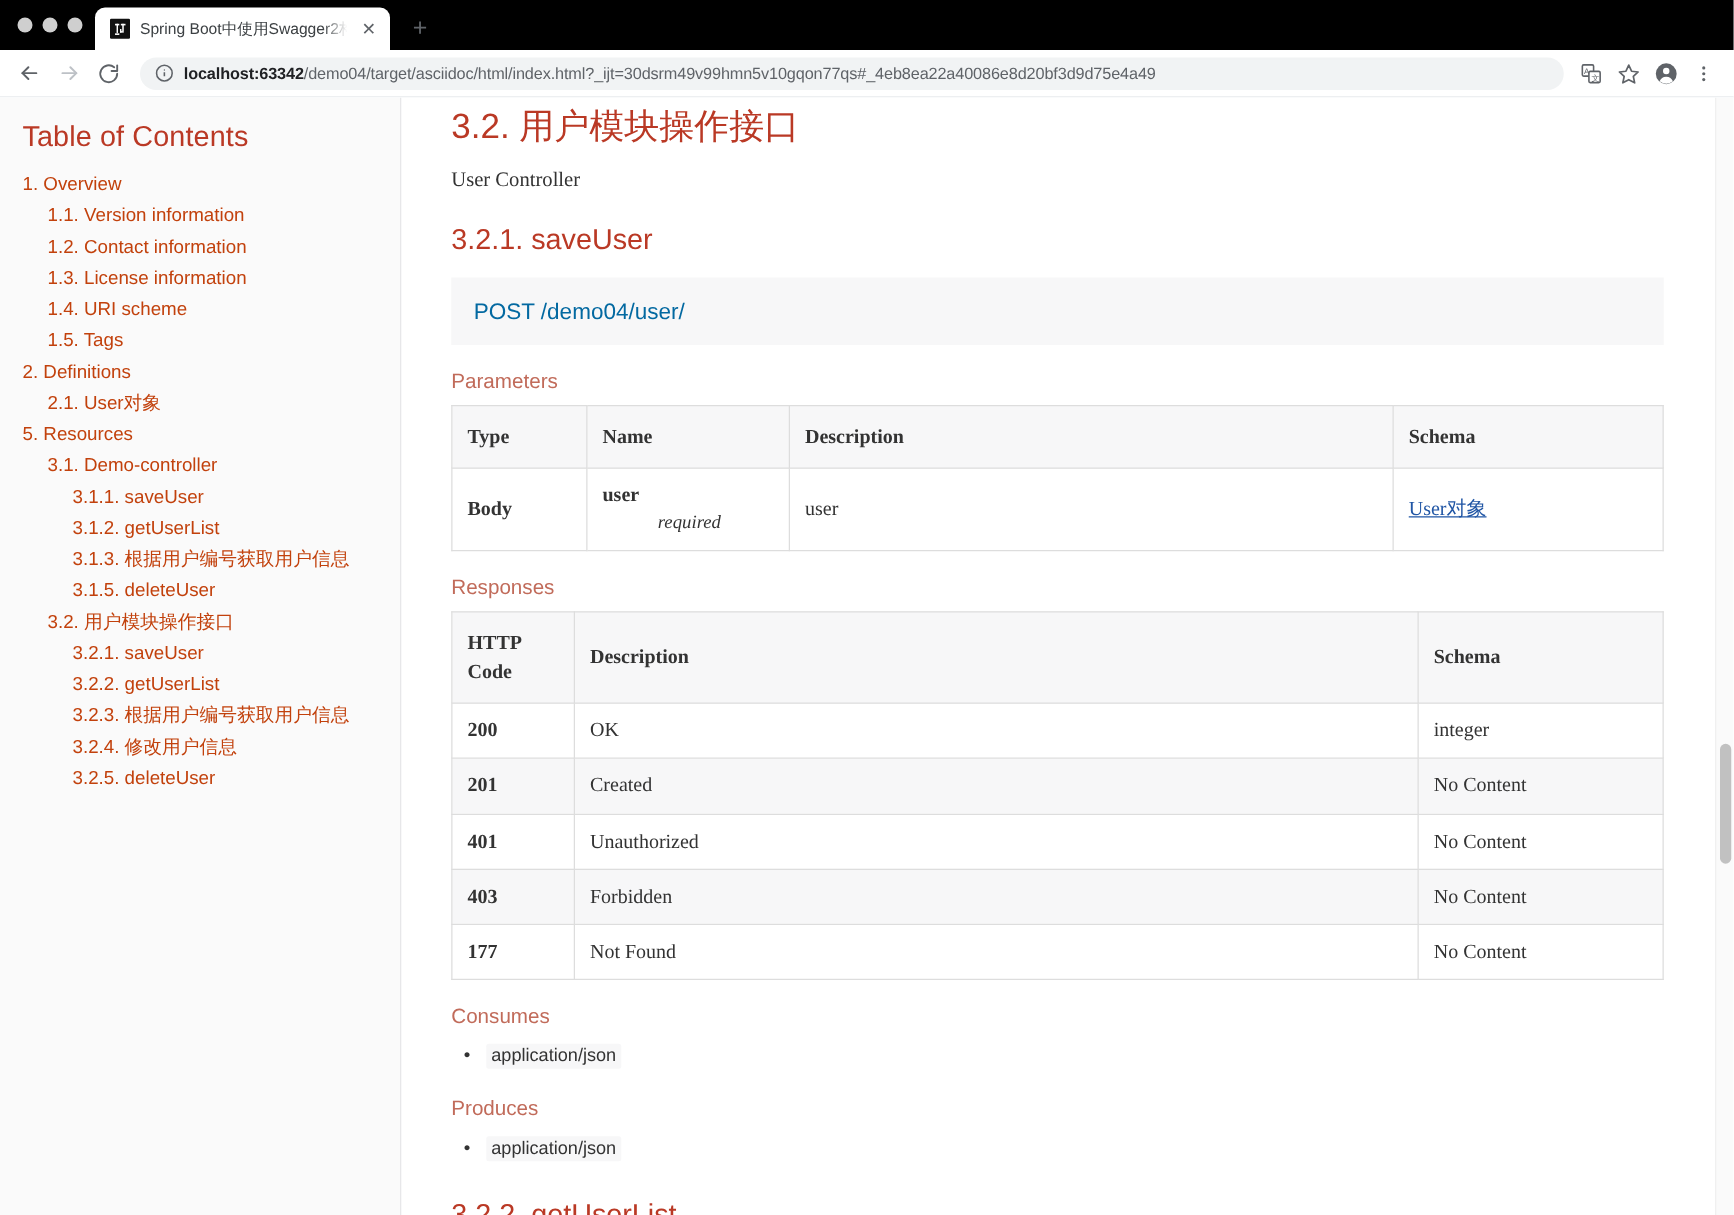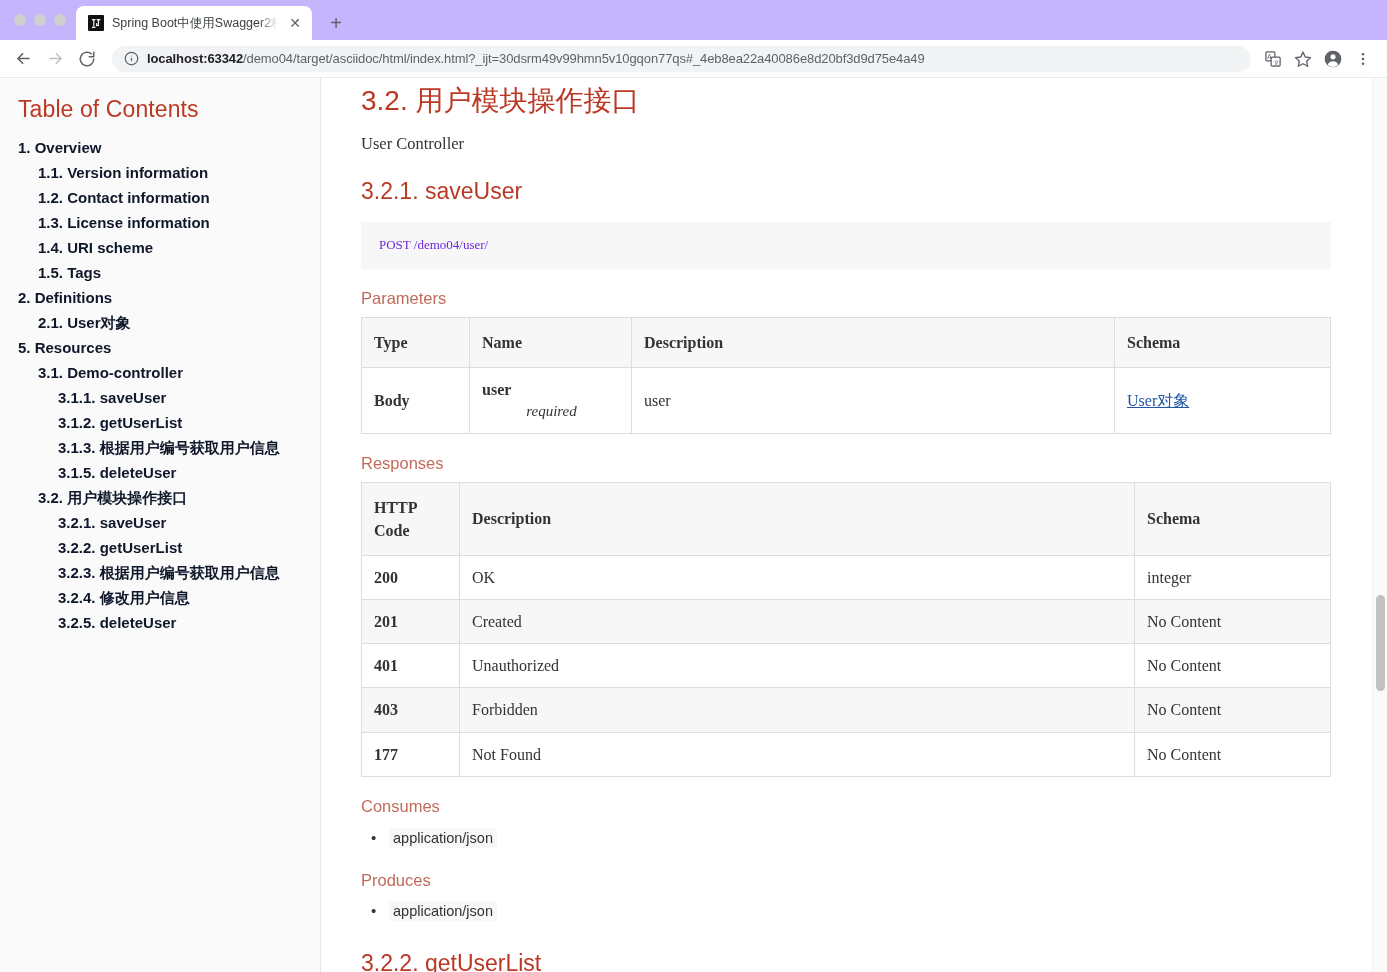--- a/index.html
+++ b/index.html
@@ -8,21 +8,21 @@
     font-family: "Liberation Sans", sans-serif;
     background: #ffffff;
     overflow: hidden;
   }
 
   
   .browser { width: 1387px; height: 972px; display: flex; flex-direction: column; }
 
   .tabstrip {
     height: 40px;
-    background: #c4b5fd;
+    background: #000000;
     display: flex;
     align-items: flex-end;
     padding-left: 10px;
     position: relative;
     flex: none;
   }
   .traffic { display: flex; align-items: center; gap: 8px; height: 40px; padding: 0 10px 0 4px; }
   .light { width: 12px; height: 12px; border-radius: 50%; background: #cfcfcf; }
 
   .tab {
@@ -125,26 +125,25 @@
     font-weight: 400;
     color: #ba3925;
     letter-spacing: 0.1px;
     margin: 4px 0 12px 2px;
     font-family: "Liberation Sans", sans-serif;
   }
   .toc ul { list-style: none; }
   .toc li { margin: 0; }
   .toc a {
     display: block;
-    color: #0f172a;
+    color: #c2410c;
     text-decoration: none;
     font-size: 15px;
     line-height: 25px;
     white-space: nowrap;
-    font-weight: bold;
   }
   .lvl1 { padding-left: 2px; }
   .lvl2 { padding-left: 22px; }
   .lvl3 { padding-left: 42px; }
 
   
   .content {
     flex: 1;
     padding: 0 40px 0 40px;
     overflow: hidden;
@@ -179,23 +178,23 @@
     color: #c16b5a;
     line-height: 1.2;
     margin: 20px 0 8px 0;
   }
   .codeblock {
     background: #f7f7f8;
     padding: 14px 18px;
     margin: 0 0 6px 0;
   }
   .codeblock pre {
-    font-family: Liberation Serif, serif;
-    font-size: 13px;
-    color: #6d28d9;
+    font-family: Liberation Sans, sans-serif;
+    font-size: 18px;
+    color: #0369a1;
     line-height: 1.45;
     white-space: pre;
   }
 
   table.doc {
     border-collapse: collapse;
     width: 100%;
     border: 1px solid #dddddd;
     font-family: "Liberation Serif", serif;
   }

